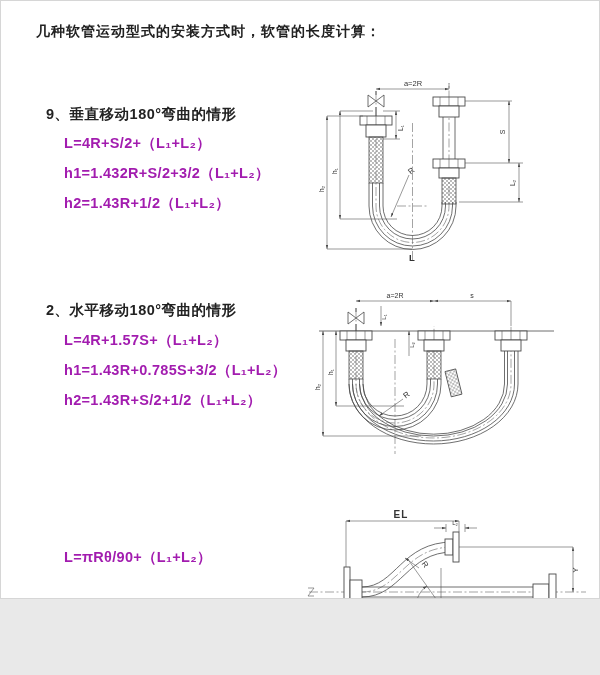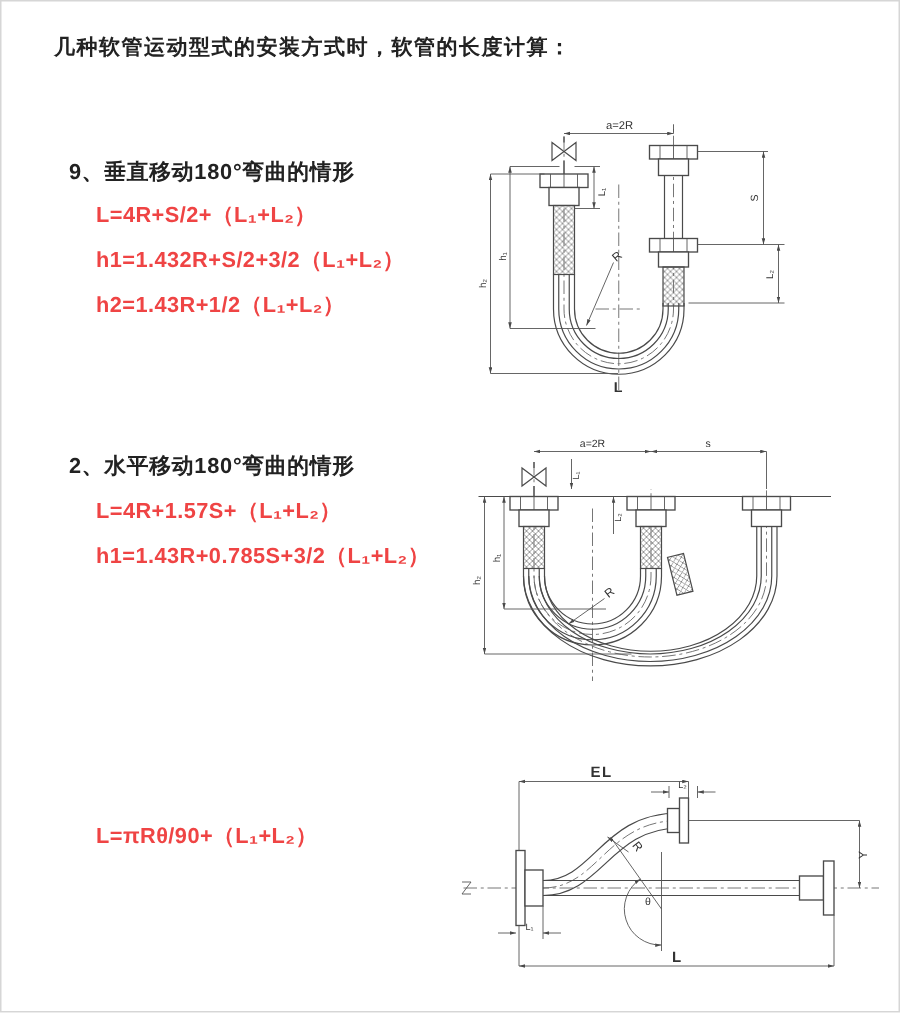--- a/index.html
+++ b/index.html
@@ -1,22 +1,22 @@
 <!DOCTYPE html>
 <html><head>
 <meta charset="utf-8">
 <style>
   html,body{margin:0;padding:0;background:#e9e9e9;}
-  #page{position:relative;width:600px;height:675px;background:#fff;
+  #page{position:relative;width:600px;height:599px;background:#fff;
         border:1px solid #d6d6d6;box-sizing:border-box;overflow:hidden;
         font-family:"Liberation Sans","DejaVu Sans",sans-serif;color:#222;}
   .doc-title{position:absolute;left:35px;top:22px;font-size:14px;font-weight:bold;
              letter-spacing:1px;white-space:nowrap;}
   .sec-heading{position:absolute;font-size:14.5px;font-weight:bold;letter-spacing:0.5px;white-space:nowrap;}
-  .formula{position:absolute;font-size:14.5px;font-weight:bold;color:#ef4444;
+  .formula{position:absolute;font-size:14.5px;font-weight:bold;color:#a21caf;
            letter-spacing:0.3px;white-space:nowrap;font-family:"Liberation Sans","DejaVu Sans",sans-serif;}
   svg{position:absolute;overflow:visible;}
   svg text{fill:#333;font-family:"Liberation Sans","DejaVu Sans",sans-serif;}
   .dln{stroke:#4a4a4a;stroke-width:0.8;fill:none;}
   .thin{stroke:#555;stroke-width:0.6;fill:none;}
   .cl{stroke:#666;stroke-width:0.6;fill:none;stroke-dasharray:9 2.5 2 2.5;}
   .flange{stroke:#4a4a4a;stroke-width:0.9;fill:#fff;}
   .braid{stroke:#4a4a4a;stroke-width:0.8;}
 </style>
 </head>
@@ -27,20 +27,21 @@
   <div class="doc-title">几种软管运动型式的安装方式时，软管的长度计算：</div>
 
   <div class="sec-heading" style="left:45px;top:104px">9、垂直移动180°弯曲的情形</div>
   <div class="formula" style="left:63px;top:133px">L=4R+S/2+（L₁+L₂）</div>
   <div class="formula" style="left:63px;top:163px">h1=1.432R+S/2+3/2（L₁+L₂）</div>
   <div class="formula" style="left:63px;top:193px">h2=1.43R+1/2（L₁+L₂）</div>
 
   <div class="sec-heading" style="left:45px;top:300px">2、水平移动180°弯曲的情形</div>
   <div class="formula" style="left:63px;top:330px">L=4R+1.57S+（L₁+L₂）</div>
   <div class="formula" style="left:63px;top:360px">h1=1.43R+0.785S+3/2（L₁+L₂）</div>
+  <div class="formula" style="left:63px;top:390px">h2=1.43R+S/2+1/2（L₁+L₂）</div>
 
   <div class="formula" style="left:63px;top:547px">L=πRθ/90+（L₁+L₂）</div>
 
   <svg style="left:312px;top:70px" width="245" height="192" viewBox="0 0 245 192">
     <defs>
       <marker id="d1a" orient="auto-start-reverse" markerWidth="9" markerHeight="6" refX="7" refY="2">
         <path d="M0,0 L7,2 L0,4 z" fill="#4a4a4a"></path>
       </marker>
       <pattern id="d1h" patternUnits="userSpaceOnUse" width="4" height="4">
         <path d="M0,4 L4,0 M0,0 L4,4" stroke="#777" stroke-width="0.5"></path>

